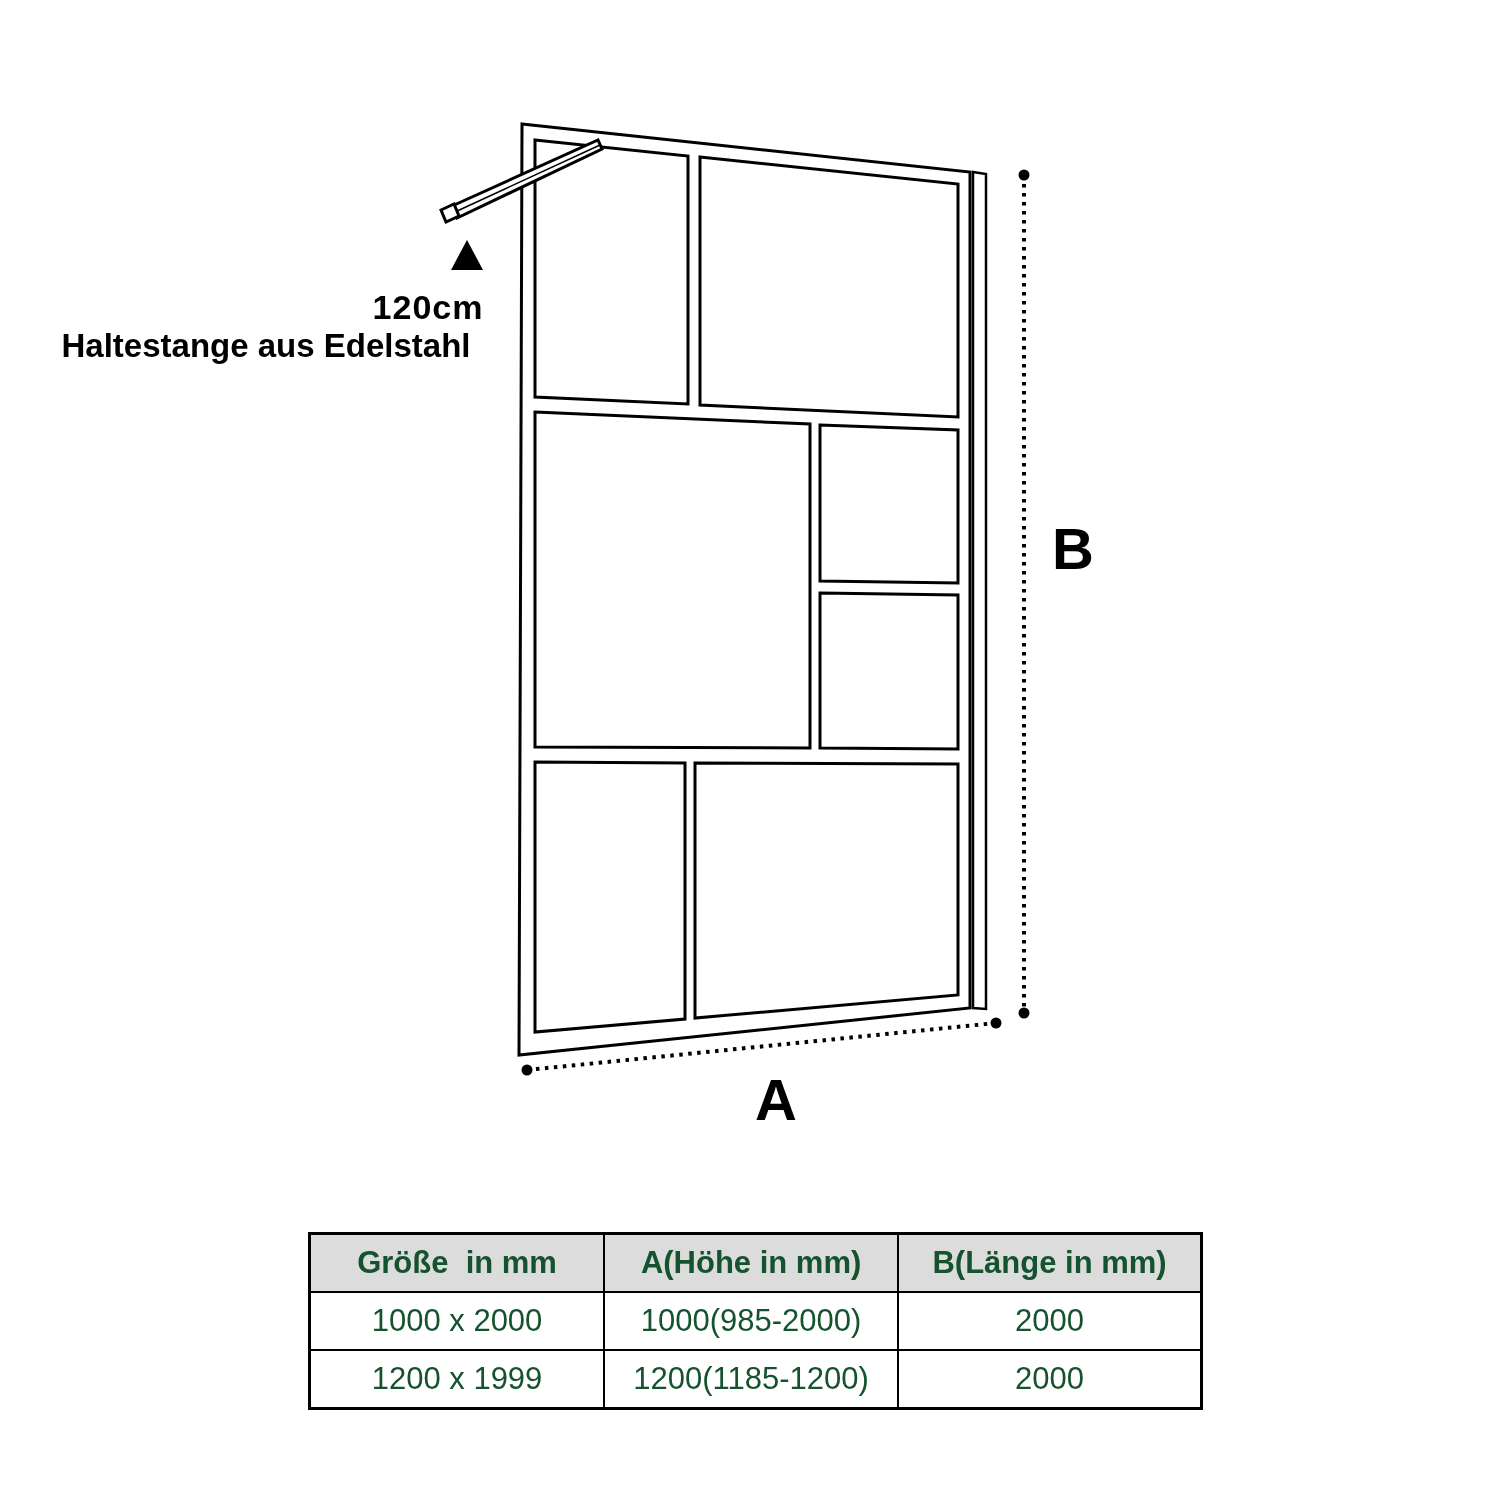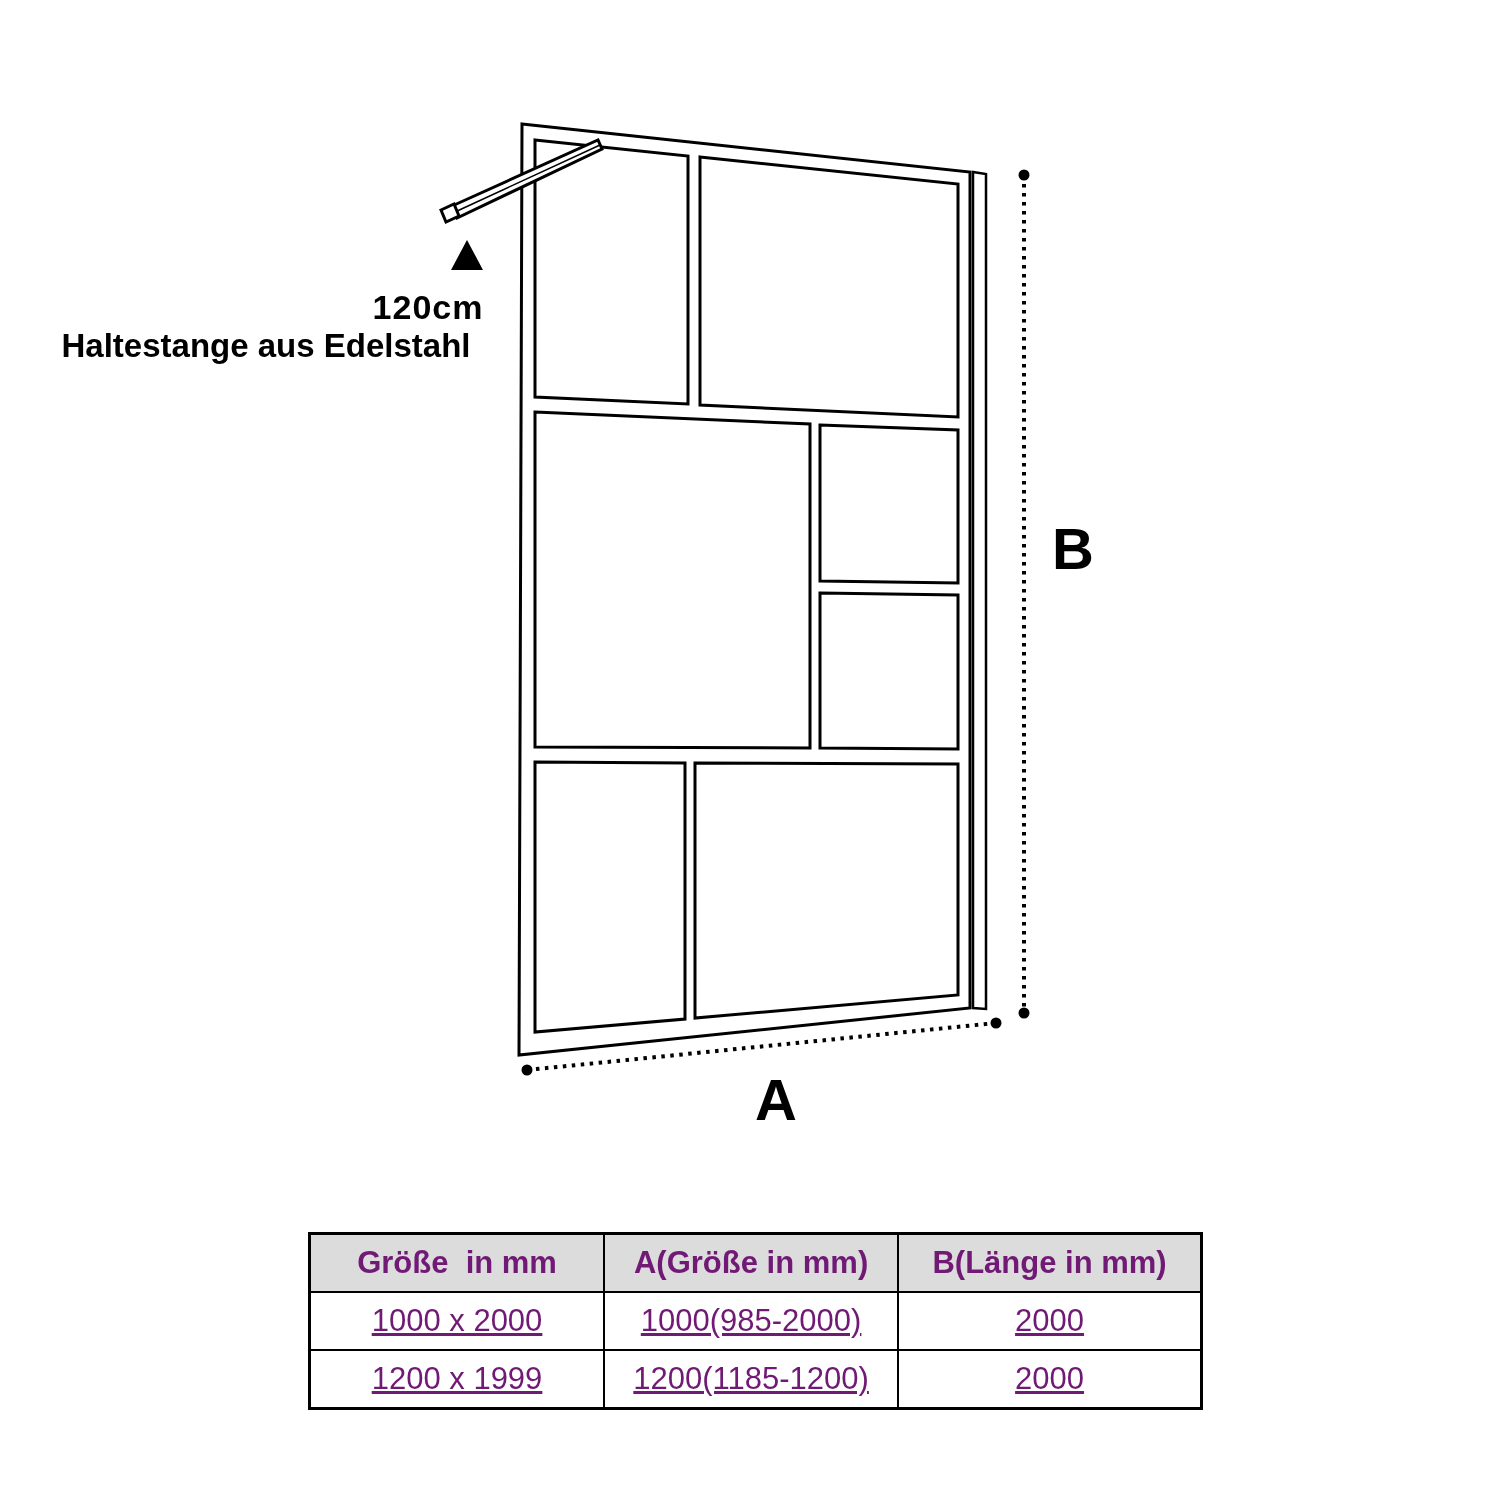--- a/index.html
+++ b/index.html
@@ -26,39 +26,38 @@
   }
   
   .spec-table {
     position: absolute;
     left: 308px;
     top: 1232px;
     width: 895px;
     border-collapse: collapse;
     table-layout: fixed;
     font-family: "Liberation Sans", sans-serif;
-    color: #701a75;
+    color: #14532d;
   }
   .spec-table th, .spec-table td {
     border: 2px solid #000000;
     text-align: center;
     vertical-align: middle;
     height: 54px;
     font-size: 31px;
     white-space: pre;
     overflow: hidden;
   }
   .spec-table th {
     background: #dcdcdc;
     font-weight: bold;
   }
   .spec-table td {
     background: #ffffff;
     font-weight: normal;
-    text-decoration: underline;
   }
   .spec-table { border: 3px solid #000; }
 </style>
 </head>
 <body>
 
 <div id="stage">
   <svg width="1500" height="1500" viewBox="0 0 1500 1500">
 
     <g>
@@ -99,21 +98,21 @@
       <circle cx="996" cy="1011" r="5.5" fill="#000"></circle>
       <text x="776" y="1108" text-anchor="middle" class="label-txt" font-size="58">A</text>
     </g>
   </svg>
 </div>
 
 <table class="spec-table">
   <thead>
     <tr>
       <th style="width:33%">Größe  in mm</th>
-      <th style="width:33%">A(Größe in mm)</th>
+      <th style="width:33%">A(Höhe in mm)</th>
       <th style="width:34%">B(Länge in mm)</th>
     </tr>
   </thead>
   <tbody>
     <tr>
       <td>1000 x 2000</td>
       <td>1000(985-2000)</td>
       <td>2000</td>
     </tr>
     <tr>

